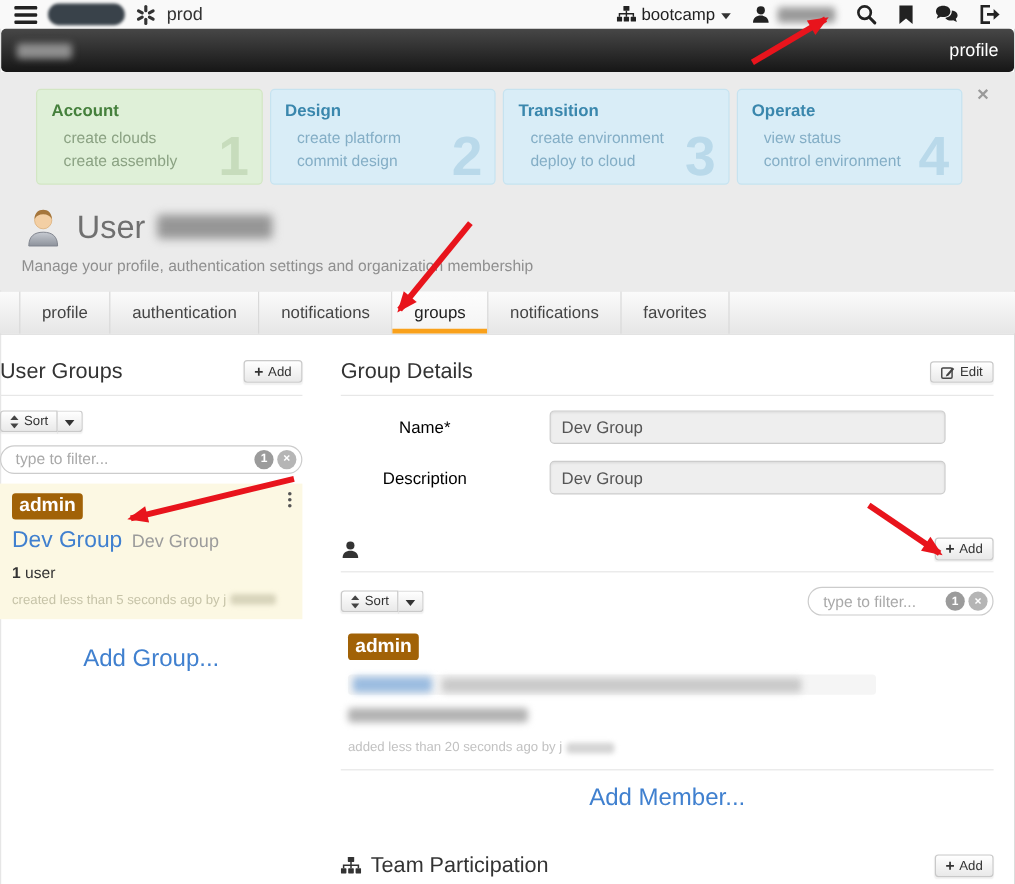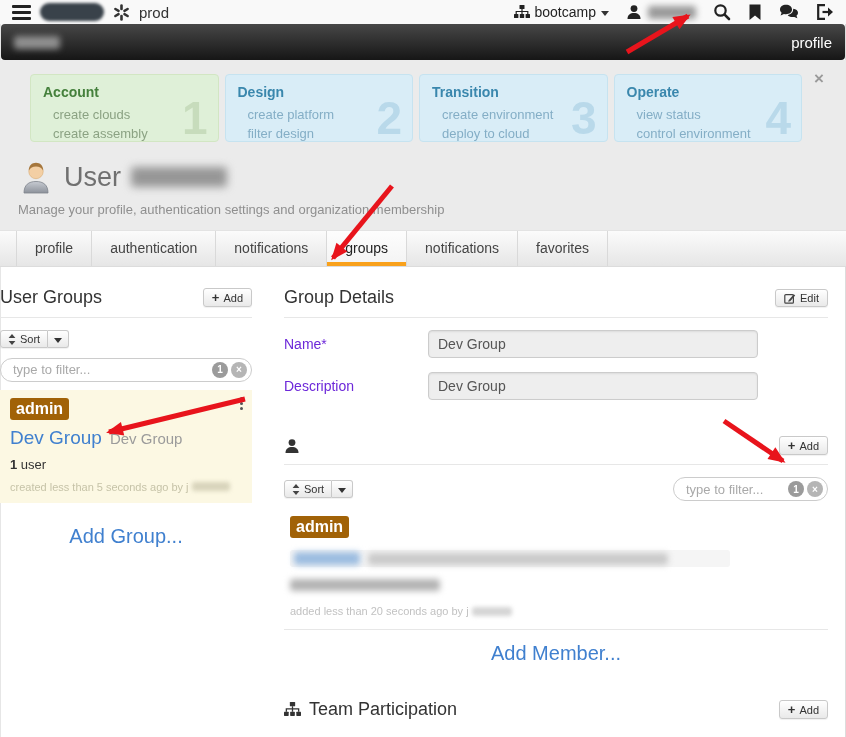--- a/index.html
+++ b/index.html
@@ -23,21 +23,21 @@
   
   .redact { display:inline-block; border-radius:3px; filter:blur(3px); }
   
   .appbar { height:36px; margin:0 1px; border-radius:4px;
     background:linear-gradient(#474747,#161616);
     display:flex; align-items:center; justify-content:space-between; padding:0 13px; }
   .appbar .crumb-label { color:#fff; font-size:15px; }
   
   .hero { background:#ebebeb; padding-top:14px; }
   .wizard { display:flex; gap:6px; margin:0 30px 0 30px; position:relative; padding-right:14px; }
-  .step { flex:1; height:68px; border-radius:4px; padding:9px 12px; position:relative; overflow:hidden; }
+  .step { flex:1; height:80px; border-radius:4px; padding:9px 12px; position:relative; overflow:hidden; }
   .step.green { background:#dff0d8; border:1px solid #d2e6c3; }
   .step.blue  { background:#d9edf7; border:1px solid #c6e3f0; }
   .step h3 { margin:0 0 5px; font-size:14px; font-weight:bold; }
   .step.green h3 { color:#45803c; }
   .step.blue  h3 { color:#3a87ad; }
   .step .item { font-size:13px; line-height:19px; padding-left:10px; }
   .step.green .item { color:#8ba283; }
   .step.blue  .item { color:#84aec6; }
   .step .num { position:absolute; right:10px; bottom:0px; font-size:46px; font-weight:bold; line-height:1; }
   .step.green .num { color:#c7dcbc; }
@@ -85,21 +85,21 @@
   .kebab i { width:3px; height:3px; border-radius:50%; background:#555; }
   .gc-title { margin-top:7px; display:flex; align-items:baseline; gap:8px; }
   .gc-name { font-size:19px; color:#4080cf; cursor:pointer; }
   .gc-desc { font-size:15px; color:#9b9b9b; }
   .gc-users { margin-top:8px; font-size:13px; color:#333; }
   .gc-users b { font-weight:bold; }
   .gc-created { margin-top:9px; font-size:11px; color:#c6c3a8; display:flex; align-items:center; gap:3px; }
   .add-link { display:block; text-align:center; margin-top:22px; color:#4080cf; font-size:20px; cursor:pointer; }
   
   .frow { display:flex; align-items:center; margin-bottom:14px; }
-  .flabel { width:140px; text-align:left; margin-right:4px; font-size:14px; color:#6d28d9; }
+  .flabel { width:140px; text-align:center; margin-right:34px; font-size:14px; color:#000000; }
   .finput { width:330px; height:28px; border:1px solid #ccc; border-radius:4px; background:#eee; color:#555;
     font-size:14px; padding:0 9px; box-shadow:inset 0 1px 2px rgba(0,0,0,.08); }
   .members-sec { margin-top:36px; }
   .toolbar { display:flex; align-items:center; justify-content:space-between; margin:12px 0 10px; }
   .toolbar .filter { width:155px; }
   .member-card { padding:5px 6px 0; }
   .m-line1 { margin-top:12px; display:flex; align-items:center; gap:8px; background:#f5f5f5; border-radius:3px; width:440px; padding:2px 4px; }
   .m-line2 { margin-top:10px; }
   .m-added { margin-top:10px; font-size:11px; color:#c2c2c2; display:flex; align-items:center; gap:3px; }
   .team-sec { margin-top:34px; }
@@ -180,21 +180,21 @@
   <div class="wizard">
     <div class="step green">
       <h3>Account</h3>
       <div class="item">create clouds</div>
       <div class="item">create assembly</div>
       <div class="num">1</div>
     </div>
     <div class="step blue">
       <h3>Design</h3>
       <div class="item">create platform</div>
-      <div class="item">filter design</div>
+      <div class="item">commit design</div>
       <div class="num">2</div>
     </div>
     <div class="step blue">
       <h3>Transition</h3>
       <div class="item">create environment</div>
       <div class="item">deploy to cloud</div>
       <div class="num">3</div>
     </div>
     <div class="step blue">
       <h3>Operate</h3>

